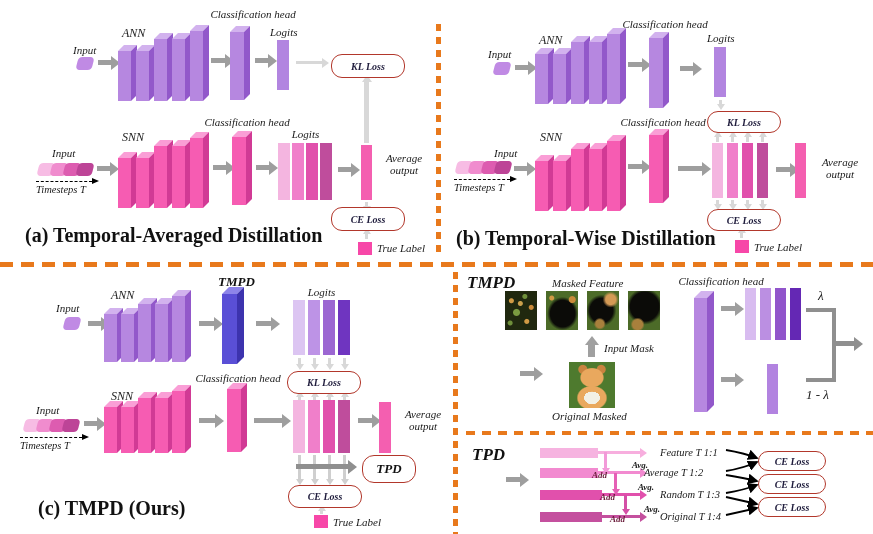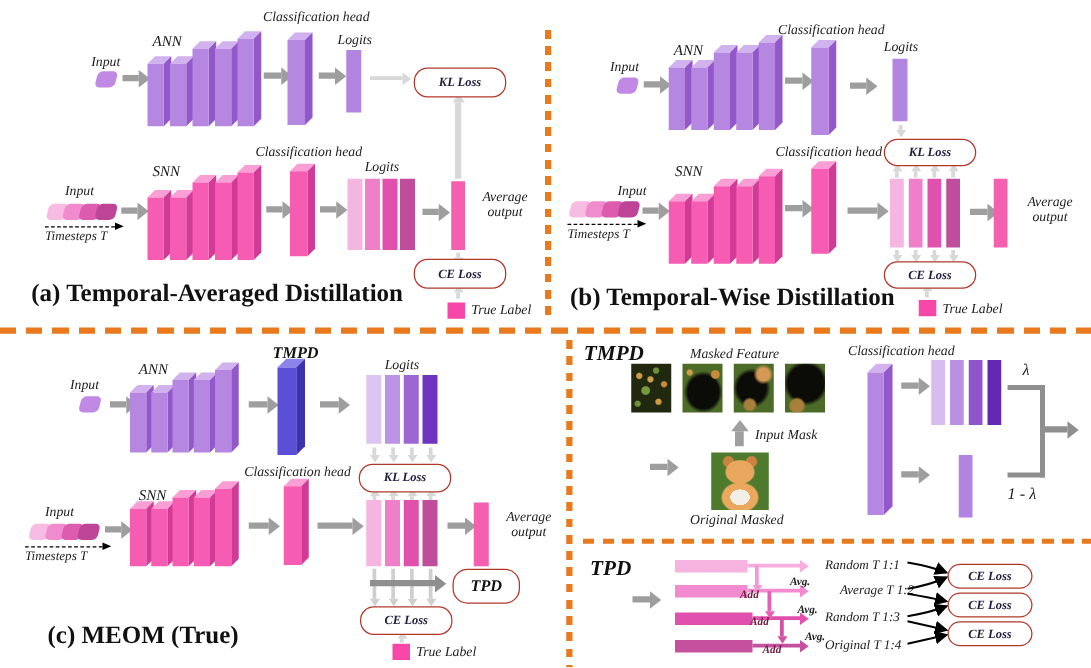--- a/index.html
+++ b/index.html
@@ -487,21 +487,21 @@
     <div class="ha" style="left:296px;top:464px;width:52px;color:#8f8f8f;"></div>
     <div class="tpdbox" style="left:362px;top:455px;width:52px;height:26px;">
         <span>TPD</span>
       </div>
     <div class="lossbox" style="left:288px;top:485px;width:72px;height:21px;">
         <span>CE Loss</span>
       </div>
     <div class="vu sm" style="left:320px;top:511px;height:3px;color:#d8d8d8;"></div>
     <div class="sq" style="left:314px;top:515px;width:14px;height:13px;"></div>
     <div class="lab" style="left:333px;top:516px;">True Label</div>
-    <div class="cap" style="left:38px;top:497px;">(c) MEOM (True)</div>
+    <div class="cap" style="left:38px;top:497px;">(c) TMPD (Ours)</div>
   </div>
 
   <div>
     <div class="ptitle" style="left:467px;top:273px;">TMPD</div>
     <div class="lab" style="left:552px;top:277px;">Masked Feature</div>
     <div class="mimg m1" style="left:505px;top:291px;"></div>
     <div class="mimg m2" style="left:546px;top:291px;"></div>
     <div class="mimg m3" style="left:587px;top:291px;"></div>
     <div class="mimg m4" style="left:628px;top:291px;"></div>
     <div class="lab" style="left:666px;top:275px;width:110px;text-align:center;">Classification head</div>
@@ -549,22 +549,22 @@
     <div class="ha sm" style="left:602px;top:515px;width:38px;color:#c4509e;"></div>
     <div class="vd sm" style="left:604px;top:452px;height:16px;color:#f29ad8;"></div>
     <div class="vd sm" style="left:614px;top:473px;height:16px;color:#e560b5;"></div>
     <div class="vd sm" style="left:624px;top:495px;height:14px;color:#d44fa6;"></div>
     <div class="lab tiny" style="left:592px;top:470px;color:#6b1d3c;">Add</div>
     <div class="lab tiny" style="left:600px;top:492px;color:#6b1d3c;">Add</div>
     <div class="lab tiny" style="left:610px;top:514px;color:#6b1d3c;">Add</div>
     <div class="lab tiny" style="left:632px;top:460px;color:#222;">Avg.</div>
     <div class="lab tiny" style="left:638px;top:482px;color:#222;">Avg.</div>
     <div class="lab tiny" style="left:644px;top:504px;color:#222;">Avg.</div>
-    <div class="lab" style="left:660px;top:447px;font-size:10.5px;">Random T 1:1</div>
-    <div class="lab" style="left:672px;top:467px;font-size:10.5px;">Average T 1:2</div>
+    <div class="lab" style="left:660px;top:447px;font-size:10.5px;">Feature T 1:1</div>
+    <div class="lab" style="left:644px;top:467px;font-size:10.5px;">Average T 1:2</div>
     <div class="lab" style="left:660px;top:489px;font-size:10.5px;">Random T 1:3</div>
     <div class="lab" style="left:660px;top:511px;font-size:10.5px;">Original T 1:4</div>
     <svg class="curves" style="left:724px;top:444px;" width="40" height="84" viewBox="0 0 40 84">
       <defs>
         <marker id="ah" markerWidth="6" markerHeight="6" refX="5" refY="3" orient="auto">
           <path d="M0,0L6,3L0,6z" fill="#000"></path>
         </marker>
       </defs>
       <path d="M2,6 Q20,9 33,14" fill="none" stroke="#000" stroke-width="1.8" marker-end="url(#ah)"></path>
       <path d="M2,27 Q20,24 33,18" fill="none" stroke="#000" stroke-width="1.8" marker-end="url(#ah)"></path>

